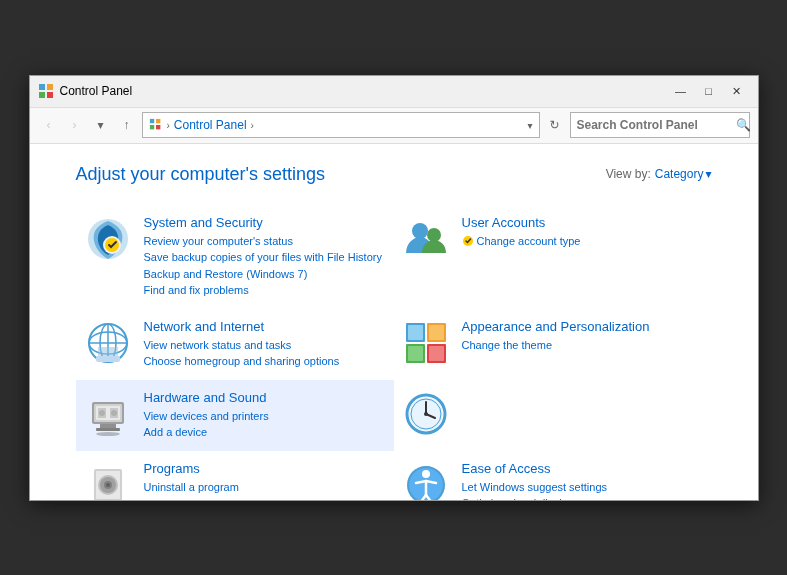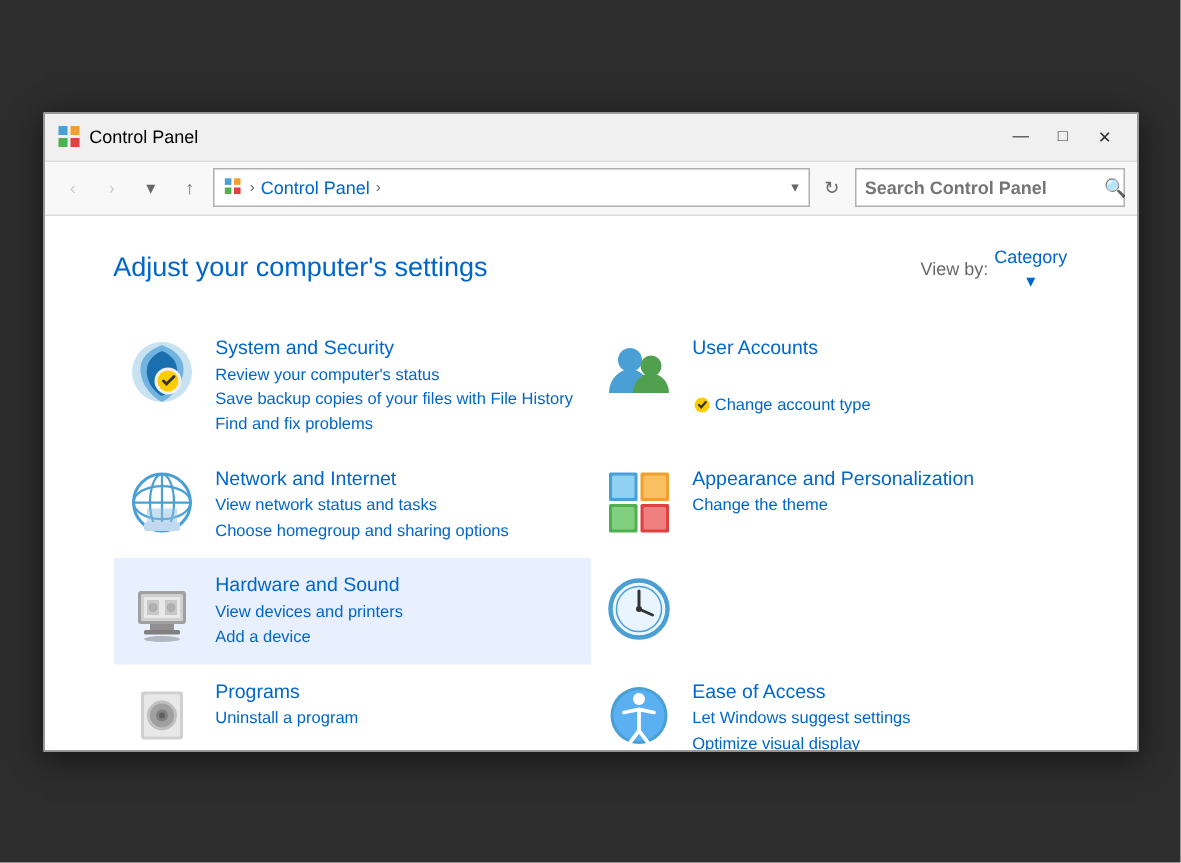--- a/index.html
+++ b/index.html
@@ -167,21 +167,20 @@
       color: #333;
       gap: 4px;
     }
     .view-by-label { color: #666; }
     .view-by-value {
       color: #0066cc;
       cursor: pointer;
       display: flex;
       align-items: center;
       gap: 2px;
-      flex-direction: column;
     }
     .categories-grid {
       display: grid;
       grid-template-columns: 1fr 1fr;
       gap: 0;
     }
     .category-item {
       display: flex;
       align-items: flex-start;
       padding: 10px 8px;
@@ -286,37 +285,38 @@
             <path d="M24 10 C17 13 13 18 14 26 C15 33 20 38 24 40 C28 38 33 33 34 26 C35 18 31 13 24 10Z" fill="#1a6faf"></path>
             <circle cx="28" cy="30" r="9" fill="#f0f0f0"></circle>
             <circle cx="28" cy="30" r="7" fill="#ffcc00"></circle>
             <path d="M25 30 L27 32 L32 27" stroke="#333" stroke-width="2" fill="none" stroke-linecap="round"></path>
           </svg>
         </div>
         <div class="category-text">
           <div class="category-title">System and Security</div>
           <a class="category-link">Review your computer's status</a>
           <a class="category-link">Save backup copies of your files with File History</a>
+          <a class="category-link">Backup and Restore (Windows 7)</a>
           <a class="category-link">Find and fix problems</a>
         </div>
       </div>
 
       <div class="category-item">
         <div class="category-icon">
           <svg width="48" height="48" viewBox="0 0 48 48">
             <circle cx="18" cy="16" r="8" fill="#4a9fd5"></circle>
             <path d="M4 38 C4 28 12 22 18 22 C24 22 32 28 32 38Z" fill="#4a9fd5"></path>
             <circle cx="32" cy="20" r="7" fill="#50a050"></circle>
             <path d="M20 38 C20 30 26 25 32 25 C38 25 44 30 44 38Z" fill="#50a050"></path>
           </svg>
         </div>
         <div class="category-text">
           <div class="category-title">User Accounts</div>
           <a class="category-link">
-            <span style="display:inline-flex;align-items:center;gap:3px;margin-top:20px;">
+            <span style="display:inline-flex;align-items:center;gap:3px;">
               <svg width="12" height="12" viewBox="0 0 12 12">
                   <circle cx="6" cy="6" r="5" fill="#ffcc00"></circle>
                   <path d="M4 6 L5.5 7.5 L8.5 4" stroke="#333" stroke-width="1.5" fill="none" stroke-linecap="round"></path>
                 </svg>
               Change account type
             </span>
           </a>
         </div>
       </div>
 

